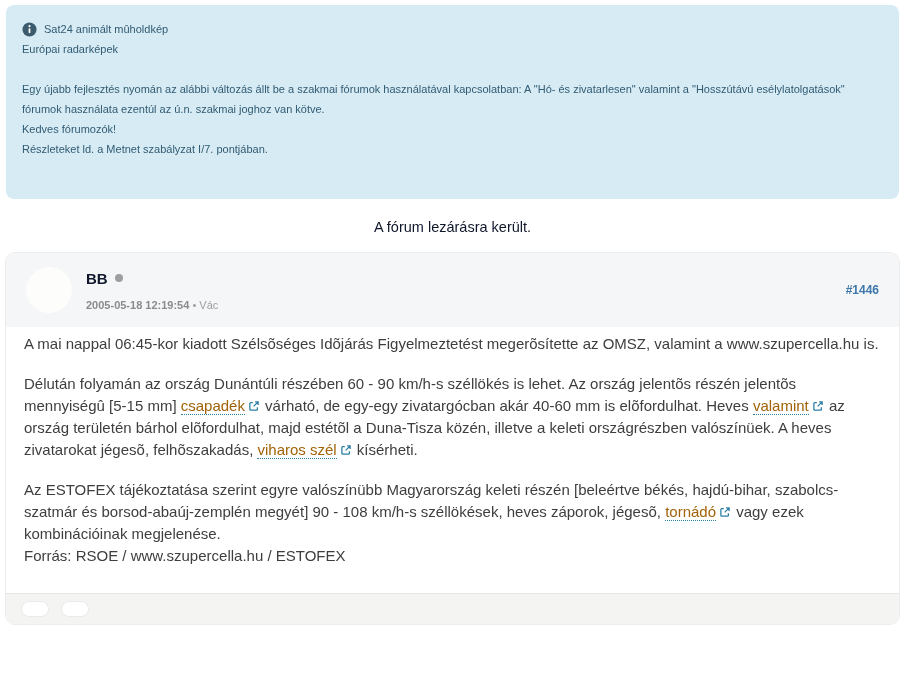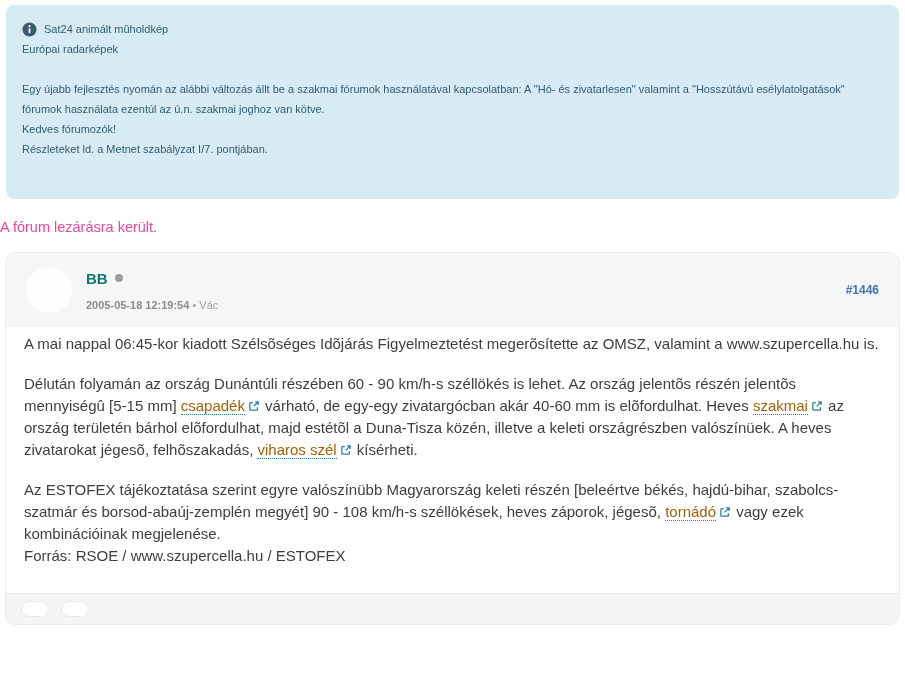--- a/index.html
+++ b/index.html
@@ -7,27 +7,27 @@
         font-family:"Liberation Sans","DejaVu Sans",sans-serif;}
   
   .info-box{margin:5px 6px 0 6px;background:#d7ebf5;border-radius:8px;
             padding:14px 16px 34px 16px;color:#315b72;font-size:11px;line-height:20px;}
   .info-link{display:flex;align-items:center;gap:7px;color:#315b72;cursor:pointer;}
   .info-link svg{flex:0 0 auto;}
   .blank{height:20px;}
   .blank-sm{height:6px;}
   .modified{font-weight:bold;color:#7e93a2;}
   
-  .notice{text-align:left;margin:18px 0 15px 0;color:#ec4899;font-size:14.5px;line-height:20px;}
+  .notice{text-align:center;margin:18px 0 15px 0;color:#0f172a;font-size:14.5px;line-height:20px;}
   
   .post-card{margin:0 5px;background:#fff;border:1px solid #ebedee;border-radius:10px;overflow:hidden;}
   .post-header{background:#f4f6f7;display:flex;align-items:center;padding:14px 20px;}
   .avatar{width:46px;height:46px;border-radius:50%;background:#fdfdfb;flex:0 0 auto;}
   .author-block{margin-left:14px;flex:1;}
-  .author-line{font-size:15px;font-weight:bold;color:#0f766e;display:flex;align-items:center;gap:7px;}
+  .author-line{font-size:15px;font-weight:bold;color:#0f172a;display:flex;align-items:center;gap:7px;}
   .status-dot{width:8px;height:8px;border-radius:50%;background:#9e9e9e;}
   .meta-line{margin-top:12px;font-size:11px;color:#8b8b8b;font-weight:bold;}
   .meta-sep,.meta-loc{color:#9d9d9d;font-weight:normal;}
   .post-id{font-size:12px;font-weight:bold;color:#3e78ad;cursor:pointer;text-decoration:none;}
   .post-body{padding:6px 20px 8px 18px;font-size:15px;line-height:22px;color:#3e3e3e;}
   .post-body p{margin:0 0 18px 0;}
   .body-link{color:#a16207;text-decoration:none;border-bottom:1px dotted #2b7fa3;cursor:pointer;}
   .ext-icon{margin-left:3px;margin-right:1px;vertical-align:-1px;color:#2b7fa3;}
   
   .post-footer{border-top:1px solid #e5e6e6;background:#f4f5f3;padding:8px 16px;
@@ -81,21 +81,21 @@
         </div>
       </div>
       <a class="post-id">#1446</a>
     </div>
 
     <div class="post-body">
         <p>A mai nappal 06:45-kor kiadott Szélsõséges Idõjárás Figyelmeztetést megerõsítette az OMSZ, valamint a www.szupercella.hu is.</p>
         <p>Délután folyamán az ország Dunántúli részében 60 - 90 km/h-s széllökés is lehet. Az ország jelentõs részén jelentõs mennyiségû [5-15 mm] <a class="body-link">csapadék</a><svg class="ext-icon" width="12" height="12" viewBox="0 0 16 16">
             <path fill="none" stroke="currentColor" stroke-width="1.7" d="M6.5 3.5h-3a1 1 0 0 0-1 1v8a1 1 0 0 0 1 1h8a1 1 0 0 0 1-1v-3"></path>
             <path fill="none" stroke="currentColor" stroke-width="1.7" d="M9.5 2.5h4v4M13.2 2.8 7.5 8.5"></path>
-          </svg> várható, de egy-egy zivatargócban akár 40-60 mm is elõfordulhat. Heves <a class="body-link">szakmai</a><svg class="ext-icon" width="12" height="12" viewBox="0 0 16 16">
+          </svg> várható, de egy-egy zivatargócban akár 40-60 mm is elõfordulhat. Heves <a class="body-link">valamint</a><svg class="ext-icon" width="12" height="12" viewBox="0 0 16 16">
             <path fill="none" stroke="currentColor" stroke-width="1.7" d="M6.5 3.5h-3a1 1 0 0 0-1 1v8a1 1 0 0 0 1 1h8a1 1 0 0 0 1-1v-3"></path>
             <path fill="none" stroke="currentColor" stroke-width="1.7" d="M9.5 2.5h4v4M13.2 2.8 7.5 8.5"></path>
           </svg> az ország területén bárhol elõfordulhat, majd estétõl a Duna-Tisza közén, illetve a keleti országrészben valószínüek. A heves zivatarokat jégesõ, felhõszakadás, <a class="body-link">viharos szél</a><svg class="ext-icon" width="12" height="12" viewBox="0 0 16 16">
             <path fill="none" stroke="currentColor" stroke-width="1.7" d="M6.5 3.5h-3a1 1 0 0 0-1 1v8a1 1 0 0 0 1 1h8a1 1 0 0 0 1-1v-3"></path>
             <path fill="none" stroke="currentColor" stroke-width="1.7" d="M9.5 2.5h4v4M13.2 2.8 7.5 8.5"></path>
           </svg> kísérheti.</p>
         <p>Az ESTOFEX tájékoztatása szerint egyre valószínübb Magyarország keleti részén [beleértve békés, hajdú-bihar, szabolcs-szatmár és borsod-abaúj-zemplén megyét] 90 - 108 km/h-s széllökések, heves záporok, jégesõ, <a class="body-link">tornádó</a><svg class="ext-icon" width="12" height="12" viewBox="0 0 16 16">
             <path fill="none" stroke="currentColor" stroke-width="1.7" d="M6.5 3.5h-3a1 1 0 0 0-1 1v8a1 1 0 0 0 1 1h8a1 1 0 0 0 1-1v-3"></path>
             <path fill="none" stroke="currentColor" stroke-width="1.7" d="M9.5 2.5h4v4M13.2 2.8 7.5 8.5"></path>
           </svg> vagy ezek kombinációinak megjelenése.<br>Forrás: RSOE / www.szupercella.hu / ESTOFEX</p>

